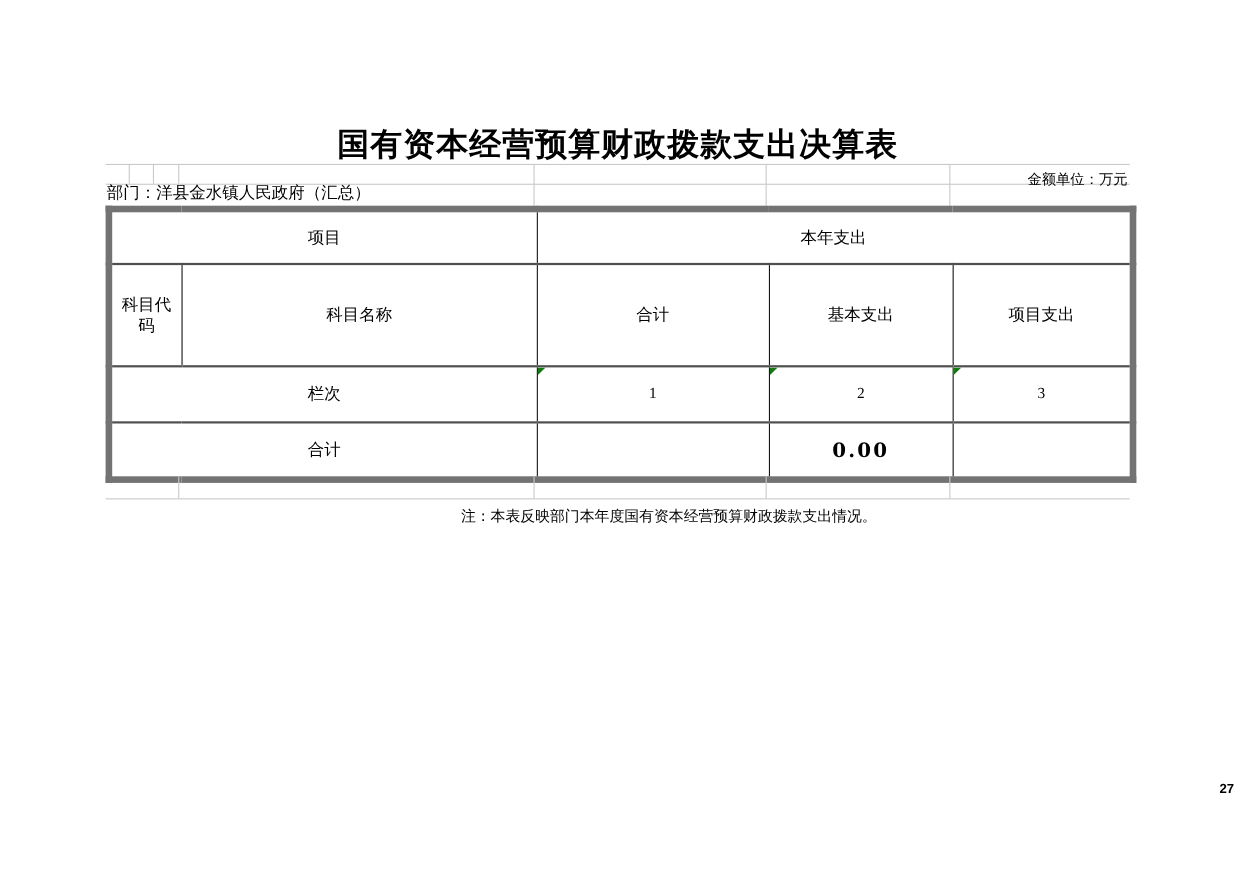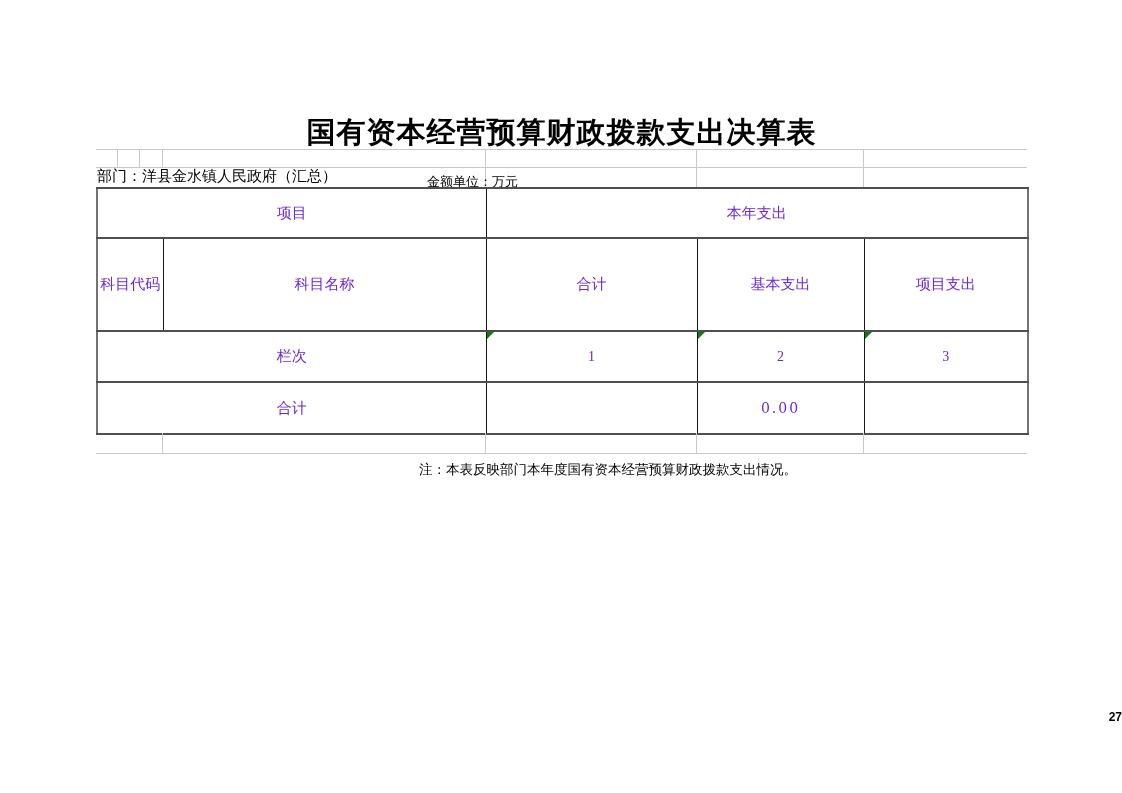--- a/index.html
+++ b/index.html
@@ -37,60 +37,61 @@
   }
   .dept-line {
     position: absolute;
     left: 97px; top: 167px; width: 600px; height: 36px;
     line-height: 19px;
     text-align: left;
     font-size: 15px;
   }
   .unit-line {
     position: absolute;
-    left: 427px; top: 172px; width: 598px; height: 19px;
+    left: 427px; top: 153px; width: 598px; height: 19px;
     line-height: 19px;
+    text-align: right;
     font-size: 13px;
   }
 
   
   .gl { position: absolute; background: #c9c9c9; }
   .gl.h { height: 1px; }
   .gl.v { width: 1px; }
 
   
   .main-table {
     position: absolute;
     left: 96px; top: 187px; width: 931px;
     border-collapse: collapse;
     table-layout: fixed;
     font-size: 15px;
-    color: #6d28d9;
-    border: 2px solid #737373;
+    color: #000000;
+    border: 6px solid #737373;
   }
   .main-table td {
     border-left: 1px solid #161616;
     border-right: 1px solid #161616;
     border-top: 2px solid #4f4f4f;
     border-bottom: 2px solid #4f4f4f;
     text-align: center;
     vertical-align: middle;
     position: relative;
     padding: 0 2px;
     overflow: hidden;
   }
   tr.row-a td { height: 50px; }
   tr.row-b td { height: 93px; }
   tr.row-c td { height: 51px; }
   tr.row-d td { height: 52px; }
   .align-right { text-align: right; padding-right: 3px; }
   .num-cell { font-size: 14px; }
   .value-cell {
-    font-size: 14px;
-    font-weight: 400;
+    font-size: 18px;
+    font-weight: 700;
     letter-spacing: 2px;
     font-family: "DejaVu Serif", "Liberation Serif", serif;
     margin-top: 11px;
   }
   .corner-marker {
     position: absolute;
     left: 0; top: 0;
     width: 0; height: 0;
     border-top: 7px solid var(--marker-green, #107c10);
     border-right: 7px solid transparent;

